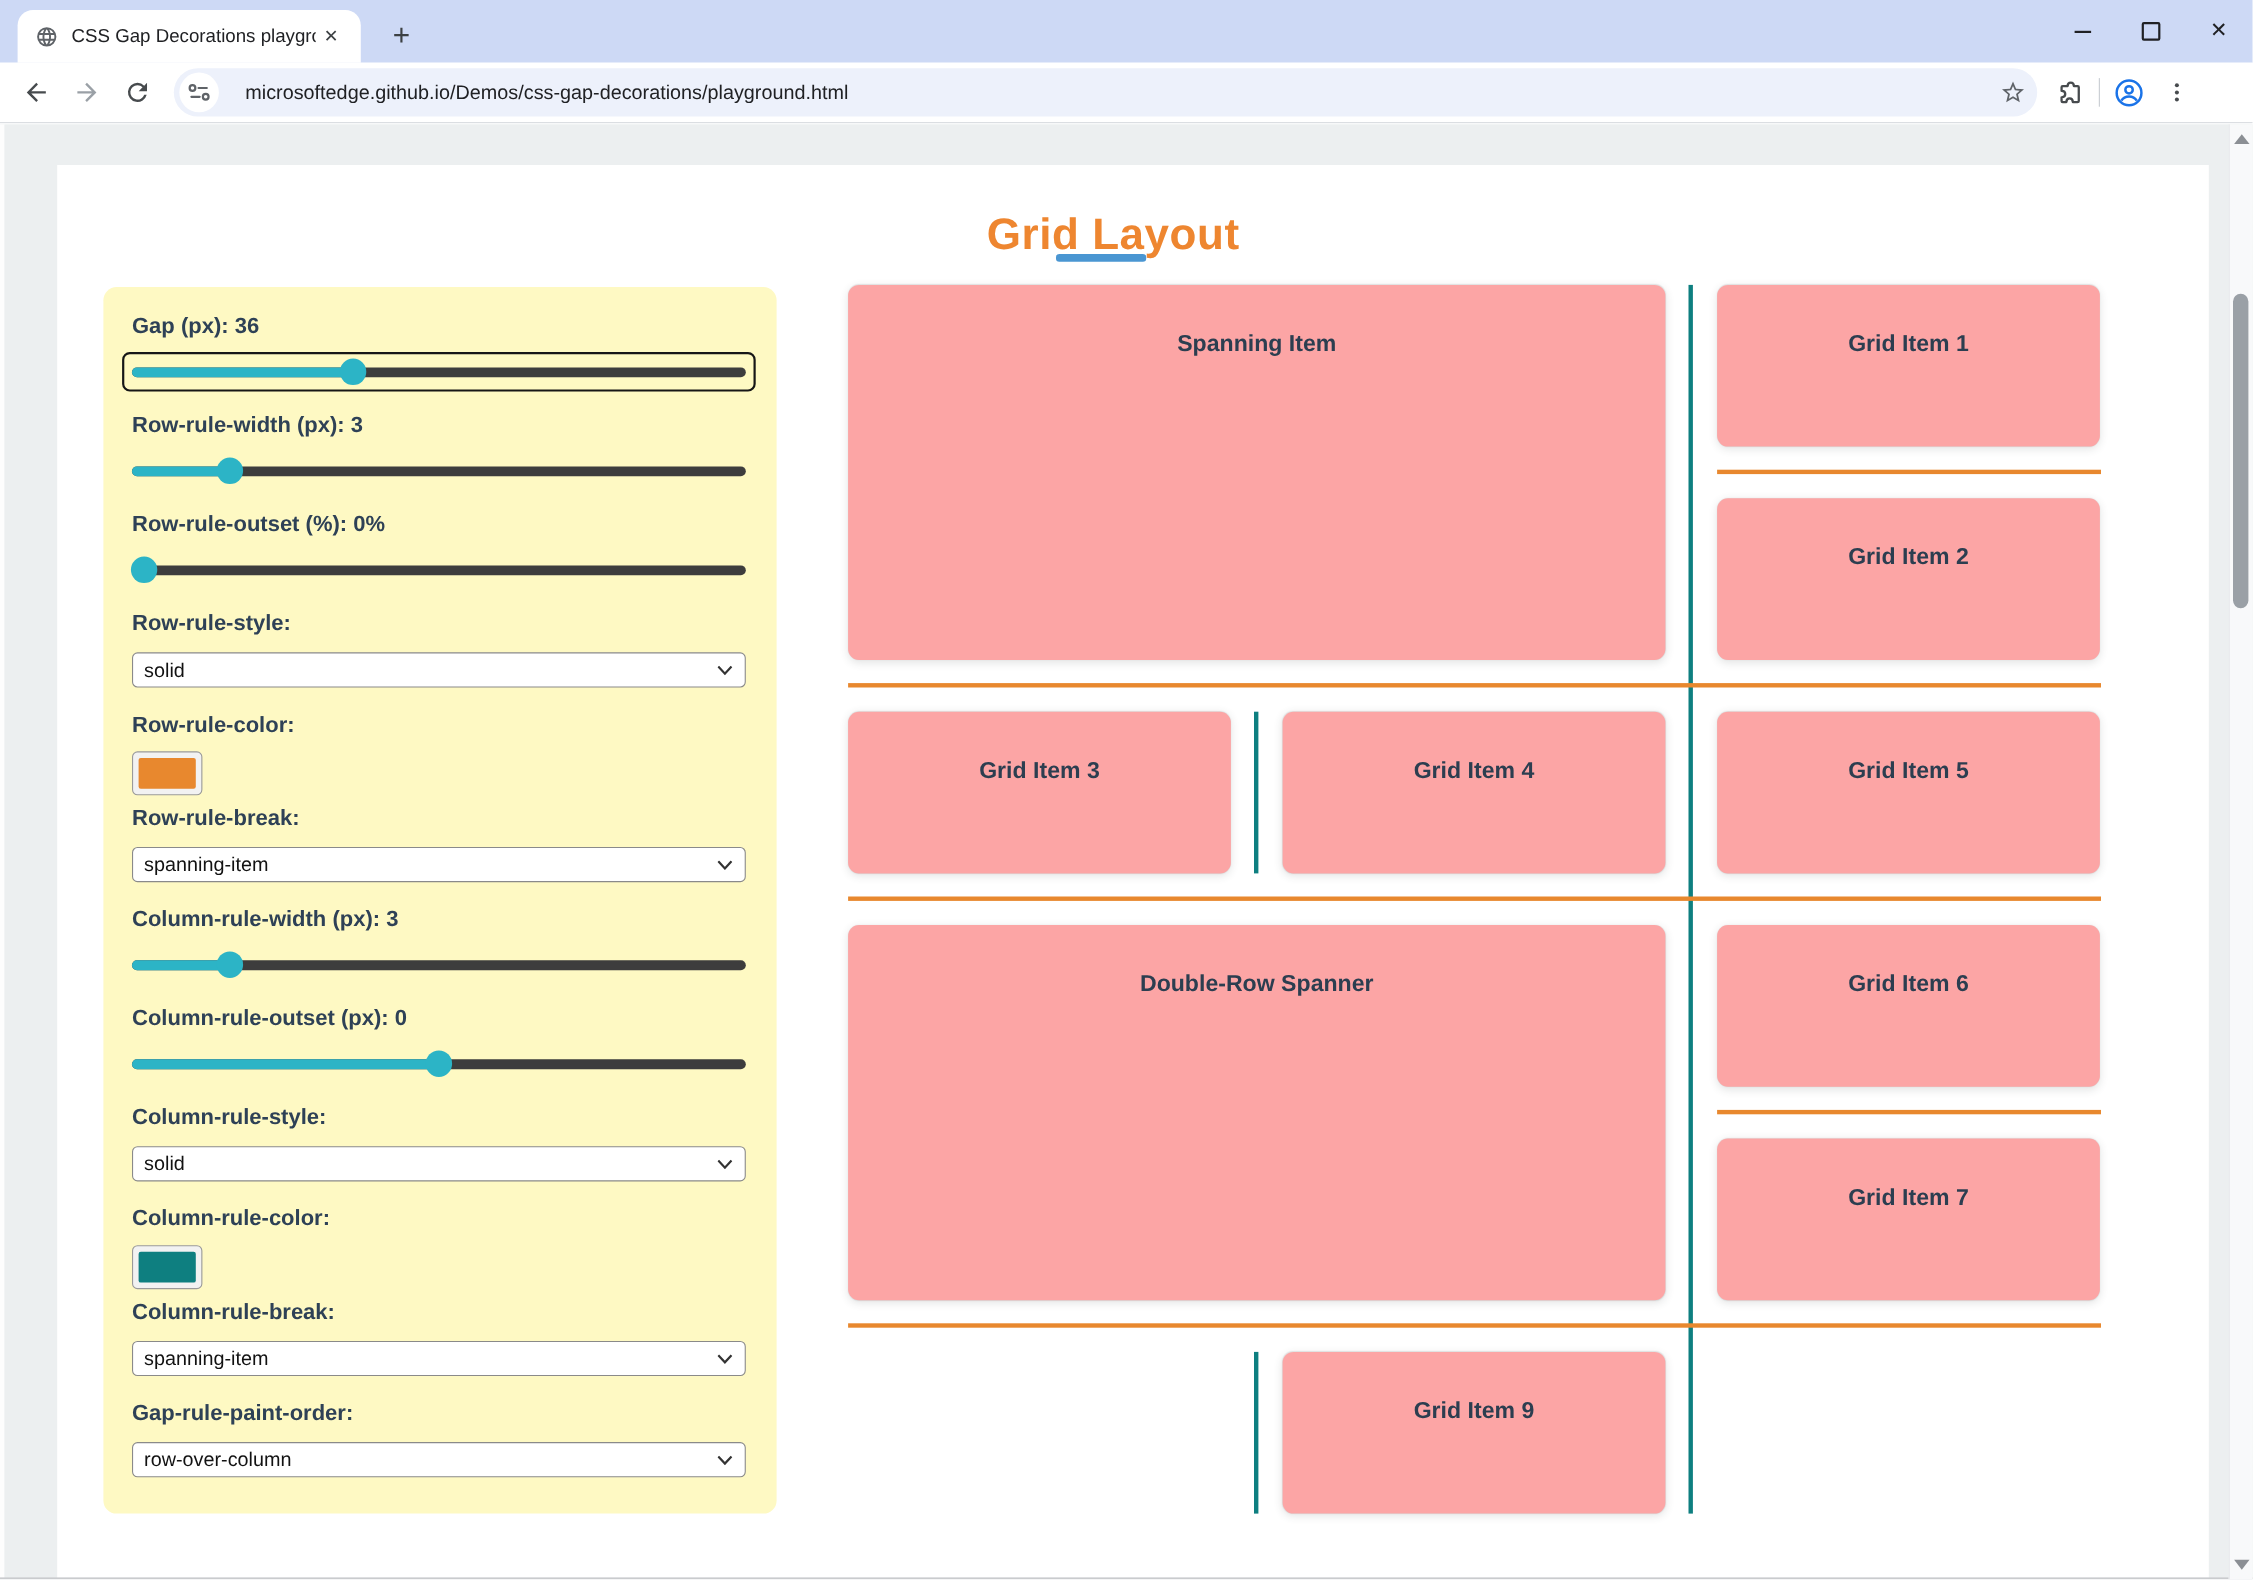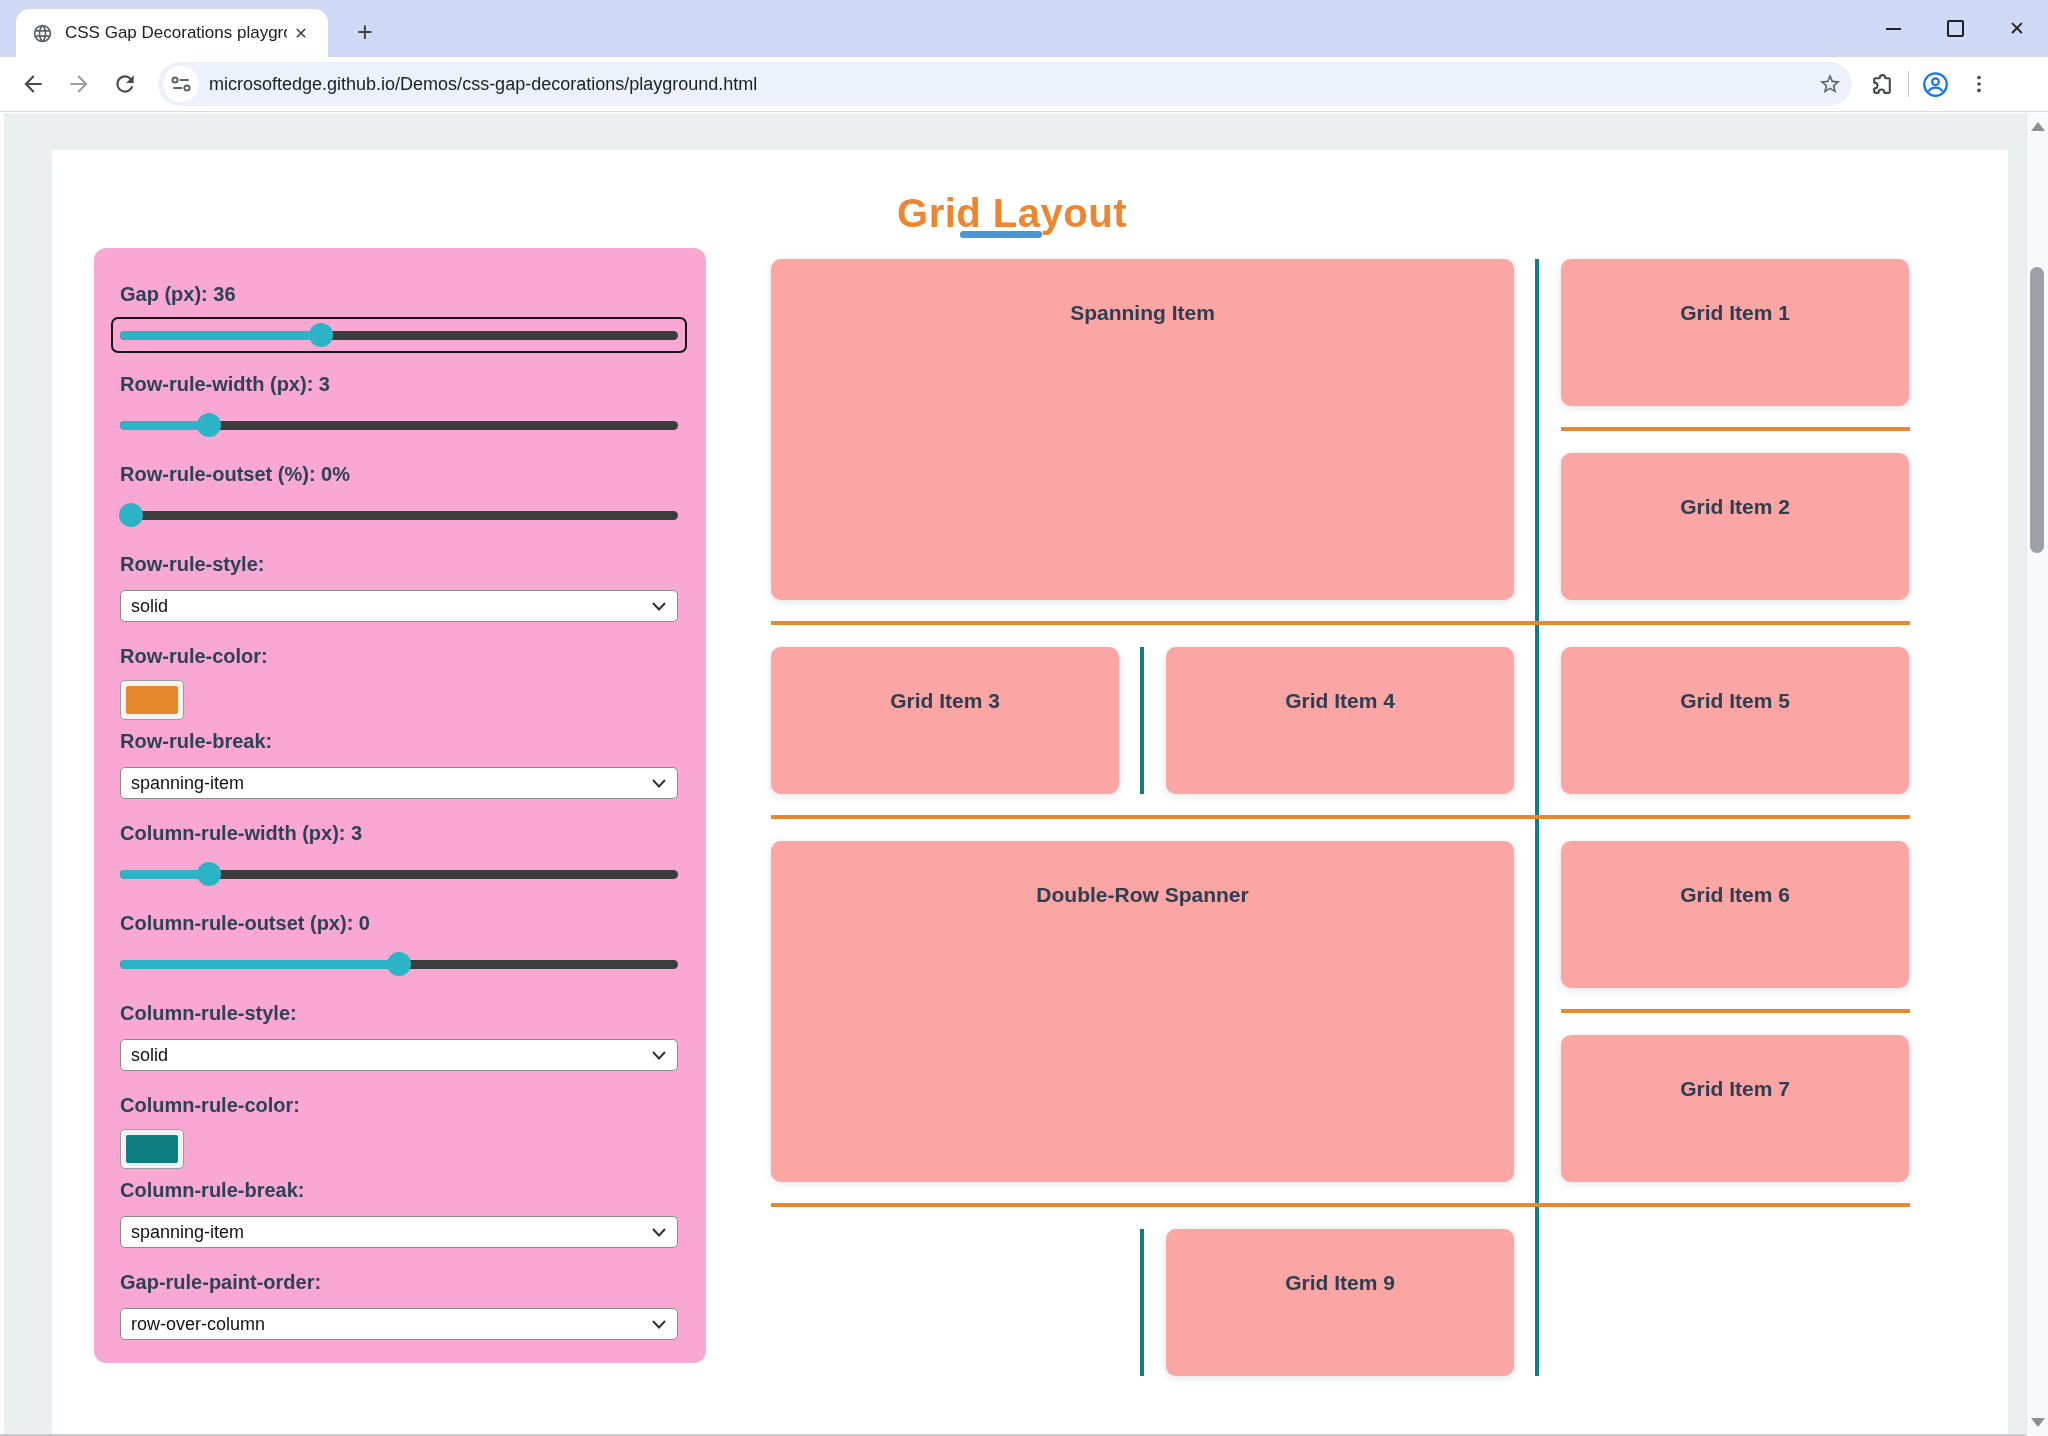--- a/index.html
+++ b/index.html
@@ -26,40 +26,40 @@
   
   .toolbar{position:absolute;left:0;top:57px;width:2048px;height:55px;background:#fff;
            border-bottom:1px solid #d8dbdf;box-sizing:border-box;display:flex;align-items:center;}
   .navbtn{width:46px;height:46px;display:flex;align-items:center;justify-content:center;flex:0 0 auto;}
   .navbtn svg{width:26px;height:26px;}
   .nav-back{margin-left:10px;}
   .urlbar{margin-left:10px;width:1694px;height:44px;background:#edf1fb;border-radius:22px;
           display:flex;align-items:center;flex:0 0 auto;}
   .siteinfo-circle{margin-left:5px;width:36px;height:36px;background:#fff;border-radius:50%;
           display:flex;align-items:center;justify-content:center;flex:0 0 auto;}
-  .url-text{margin-left:10px;font-size:18px;color:#202124;white-space:nowrap;overflow:hidden;flex:1 1 auto;}
+  .url-text{margin-left:24px;font-size:18px;color:#202124;white-space:nowrap;overflow:hidden;flex:1 1 auto;}
   .url-star{width:44px;height:44px;display:flex;align-items:center;justify-content:center;flex:0 0 auto;}
   .tool-right{display:flex;align-items:center;margin-left:8px;}
   .tool-ic{width:44px;height:44px;display:flex;align-items:center;justify-content:center;}
   .tb-sep{width:1px;height:26px;background:#c7cbd1;margin:0 4px;}
 
   
   .content{position:absolute;left:0;top:113px;width:2048px;height:1323px;background:#eceff0;}
   .edge-left{position:absolute;left:0;top:0;width:4px;height:100%;background:#fdfdfd;}
   .edge-bottom{position:absolute;left:0;bottom:0;width:100%;height:2px;background:#c9cbce;}
   .main{position:absolute;left:52px;top:0;width:1956px;height:100%;background:#fff;margin-top:37px;}
 
   .page-title{position:absolute;left:0;top:14px;width:1920px;text-align:center;
               font-size:40px;font-weight:700;letter-spacing:.5px;color:#ee8630;}
   .title-underline{position:absolute;left:908px;top:81px;width:82px;height:7px;border-radius:3px;
               background:#4a96d2;}
 
   
-  .panel{position:absolute;left:42px;top:98px;width:612px;height:1115px;background:#f9a8d4;
-         border-radius:12px;box-sizing:border-box;padding:34px 28px 0 26px;}
+  .panel{position:absolute;left:42px;top:111px;width:612px;height:1115px;background:#fef9c3;
+         border-radius:12px;box-sizing:border-box;padding:24px 28px 0 26px;}
   .ctrl-label{font-size:20px;font-weight:700;color:#2e4156;line-height:24px;}
   .ctrl-slider{margin-bottom:25px;}
   .ctrl-slider .ctrl-label{margin-bottom:17px;}
   .slider{position:relative;height:24px;}
   .s-track{position:absolute;left:0;right:0;top:8px;height:9px;background:#3d3d3d;border-radius:6px;}
   .s-fill{position:absolute;left:0;top:8px;height:9px;background:#2cb4c6;border-radius:6px 0 0 6px;width:var(--p,0%);}
   .s-thumb{position:absolute;top:0;left:var(--p,0%);margin-left:-12px;width:24px;height:24px;
            background:#2cb4c6;border-radius:50%;}
   .focusring{border:2px solid #161616;border-radius:7px;padding:4px 7px;margin:-6px -9px;}
   .ctrl-select{margin-bottom:22px;}

